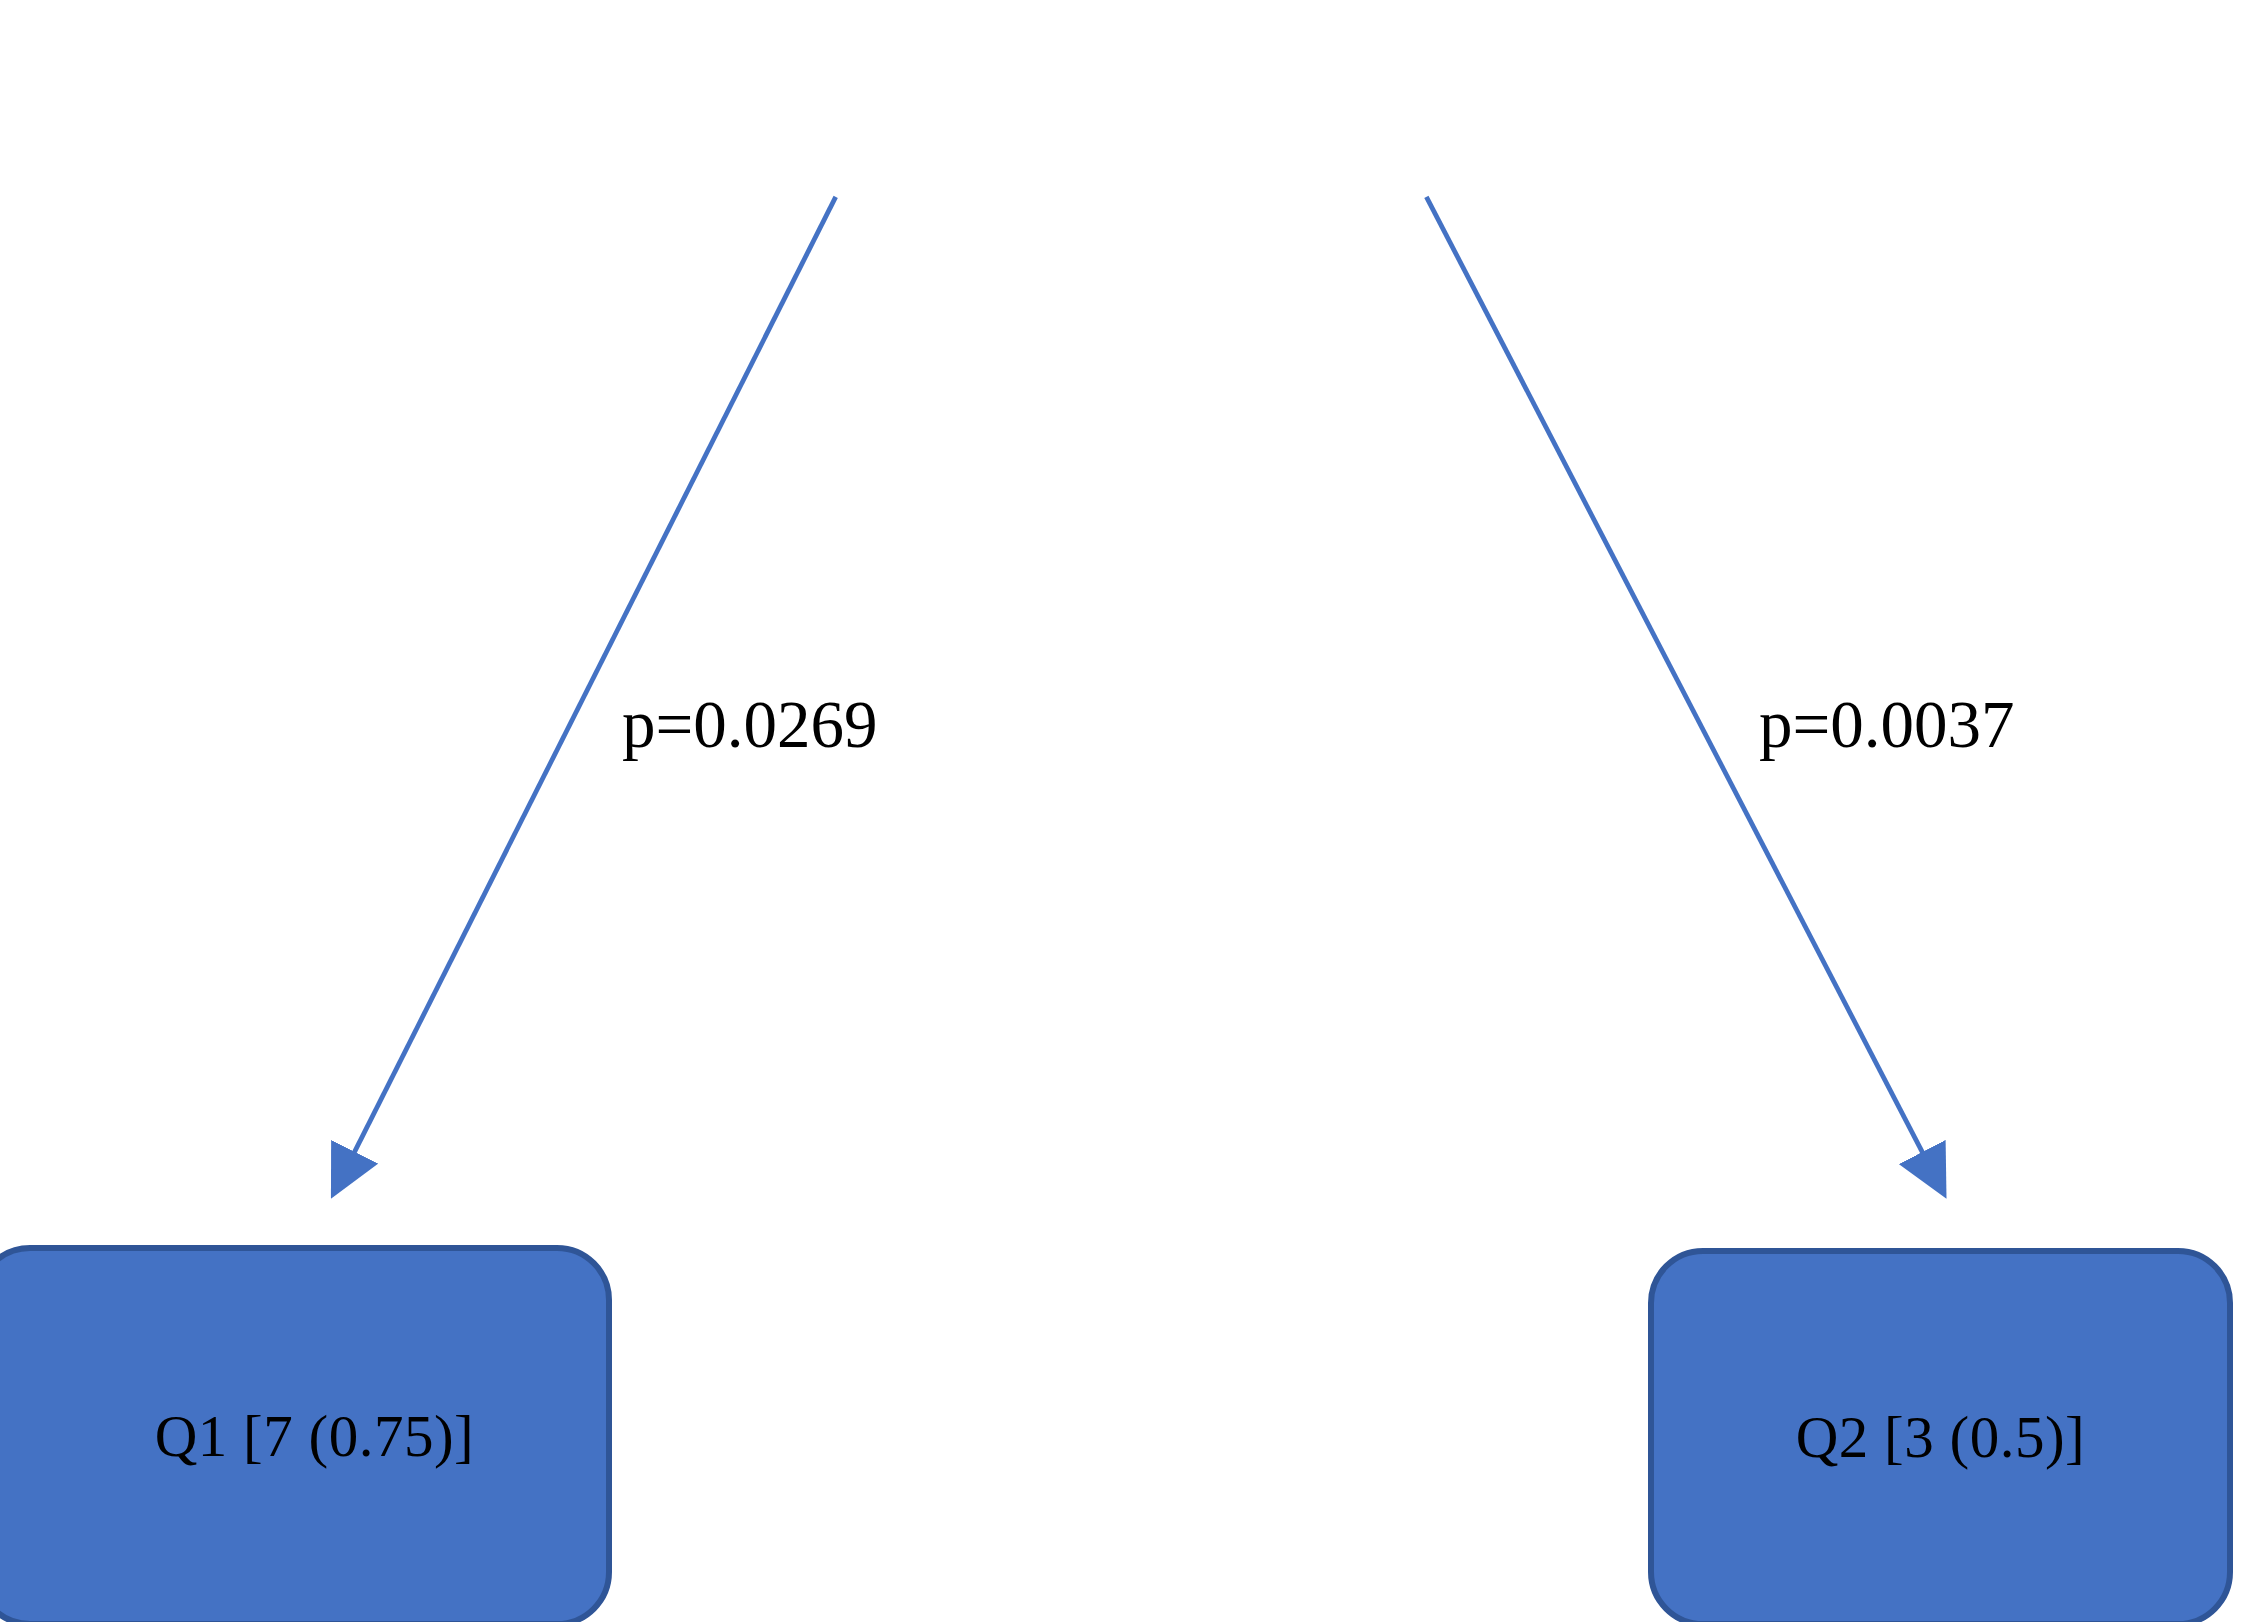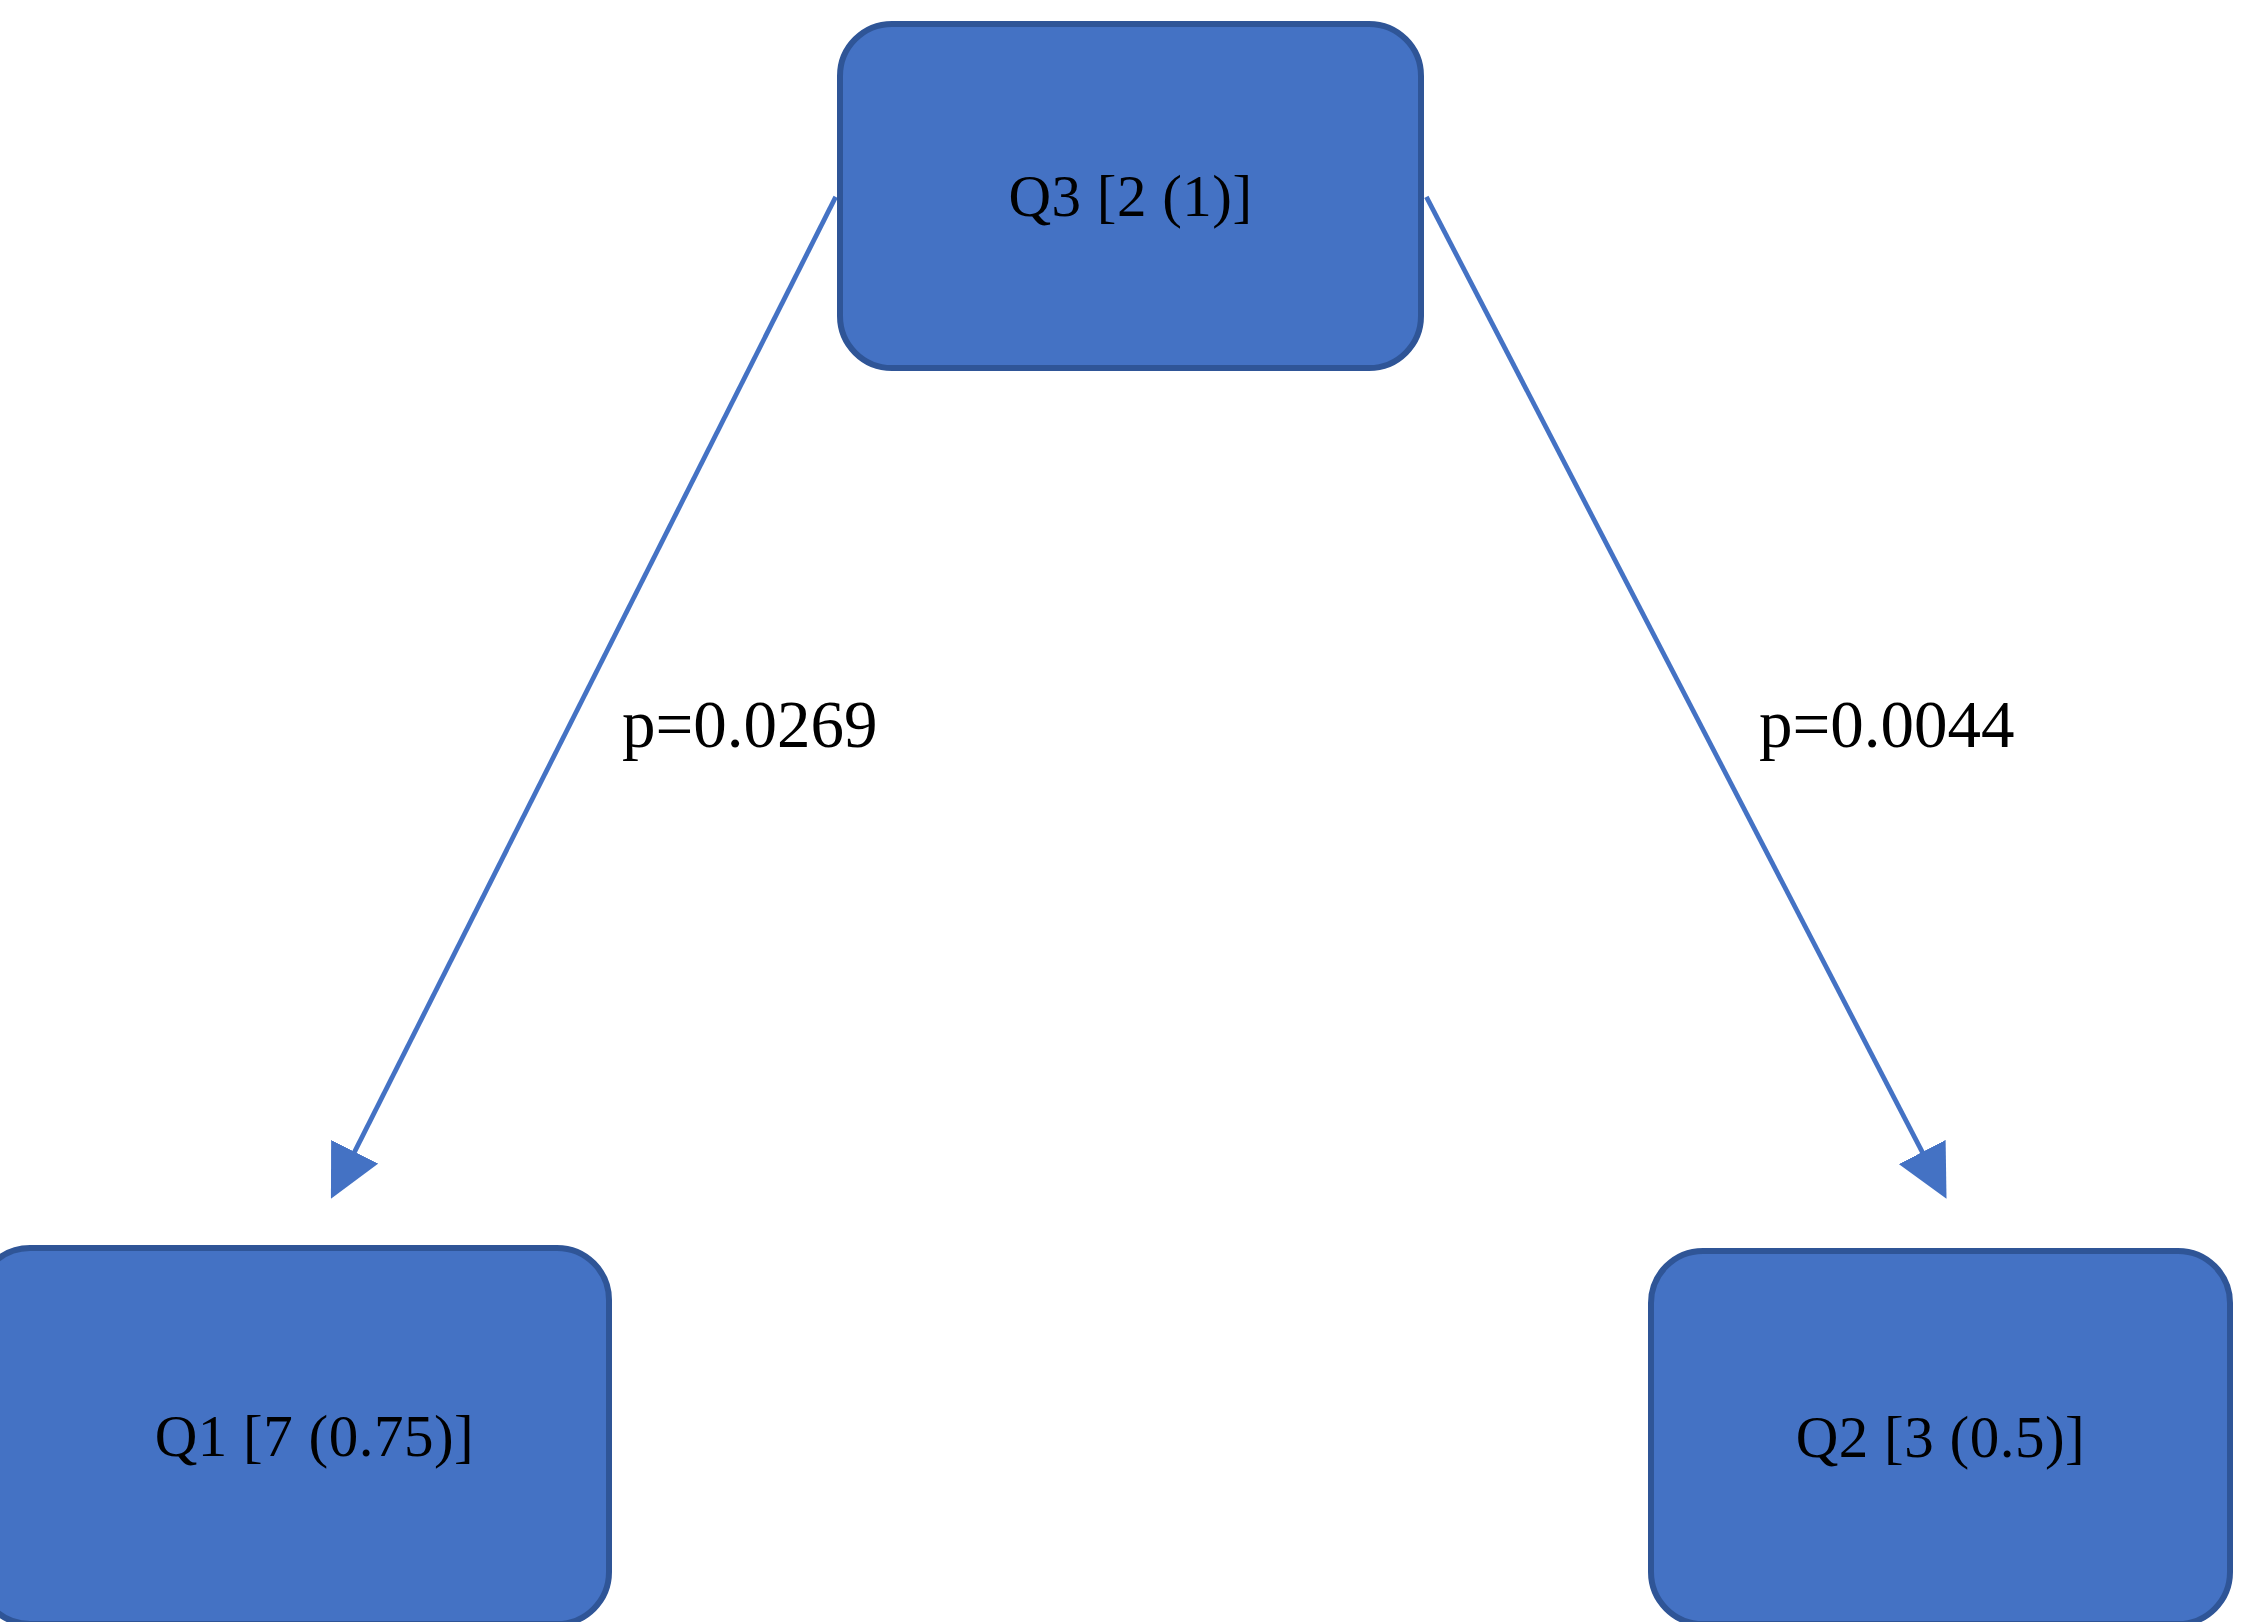--- a/index.html
+++ b/index.html
@@ -71,30 +71,27 @@
       <marker id="arrow-right" viewBox="0 0 12 12" refX="10.5" refY="6" markerWidth="11" markerHeight="11" orient="auto-start-reverse">
         <path d="M 0 0 L 12 6 L 0 12 z" fill="#4472C4"></path>
       </marker>
     </defs>
 
     <line x1="874" y1="206" x2="349" y2="1248" stroke="#4472C4" stroke-width="5" marker-end="url(#arrow-left)"></line>
 
     <line x1="1492" y1="206" x2="2033" y2="1248" stroke="#4472C4" stroke-width="5" marker-end="url(#arrow-right)"></line>
   </svg>
 
-  <div class="node" id="node-q3">
-    <span class="node-label">Q3 [2 (1)]</span>
-  </div>
 
   <div class="node" id="node-q1">
     <span class="node-label">Q1 [7 (0.75)]</span>
   </div>
 
   <div class="node" id="node-q2">
     <span class="node-label">Q2 [3 (0.5)]</span>
   </div>
 
   <div class="edge-label" id="edge-label-q3-q1">p=0.0269</div>
 
-  <div class="edge-label" id="edge-label-q3-q2">p=0.0044</div>
+  <div class="edge-label" id="edge-label-q3-q2">p=0.0037</div>
 
 </div>
 
 
 </body></html>

